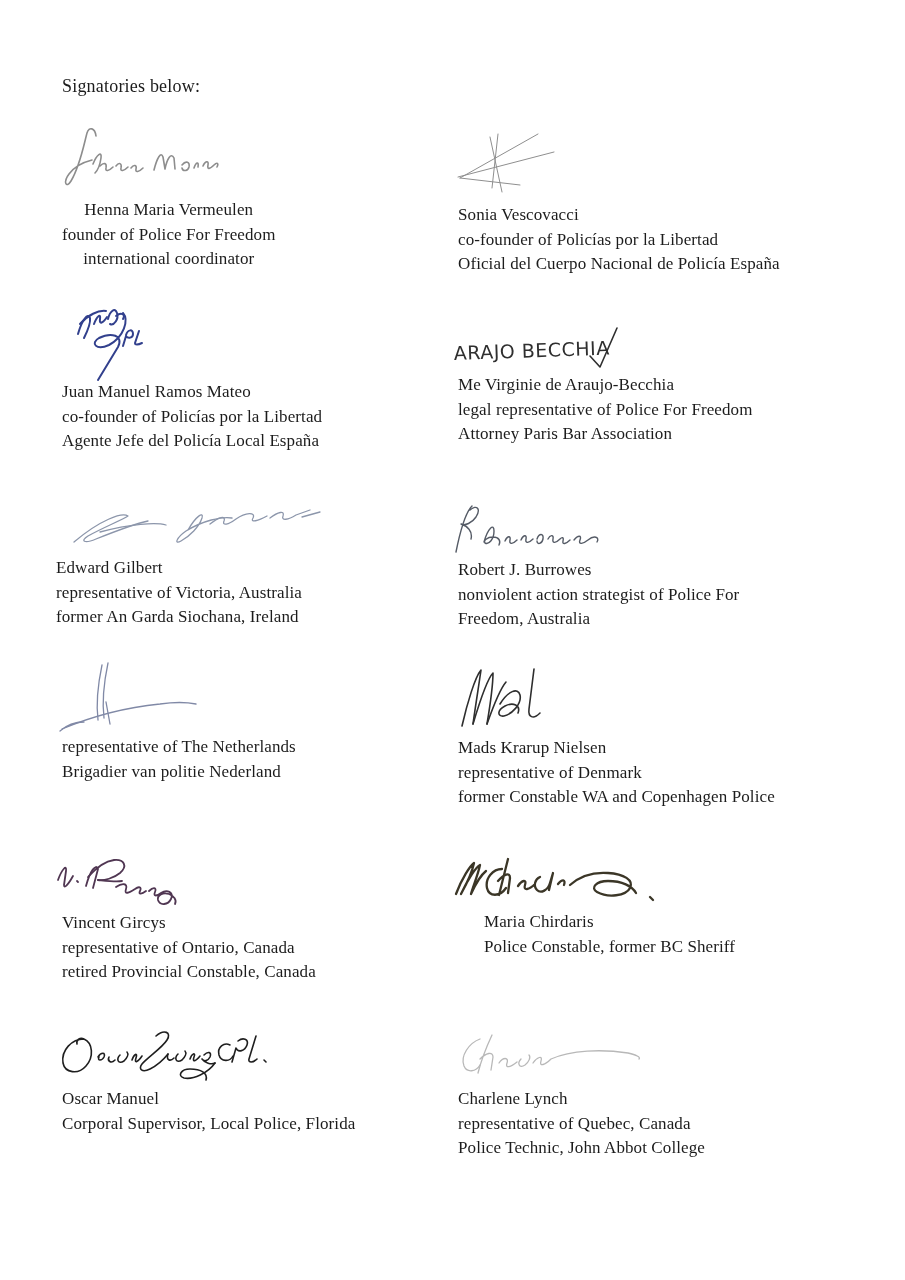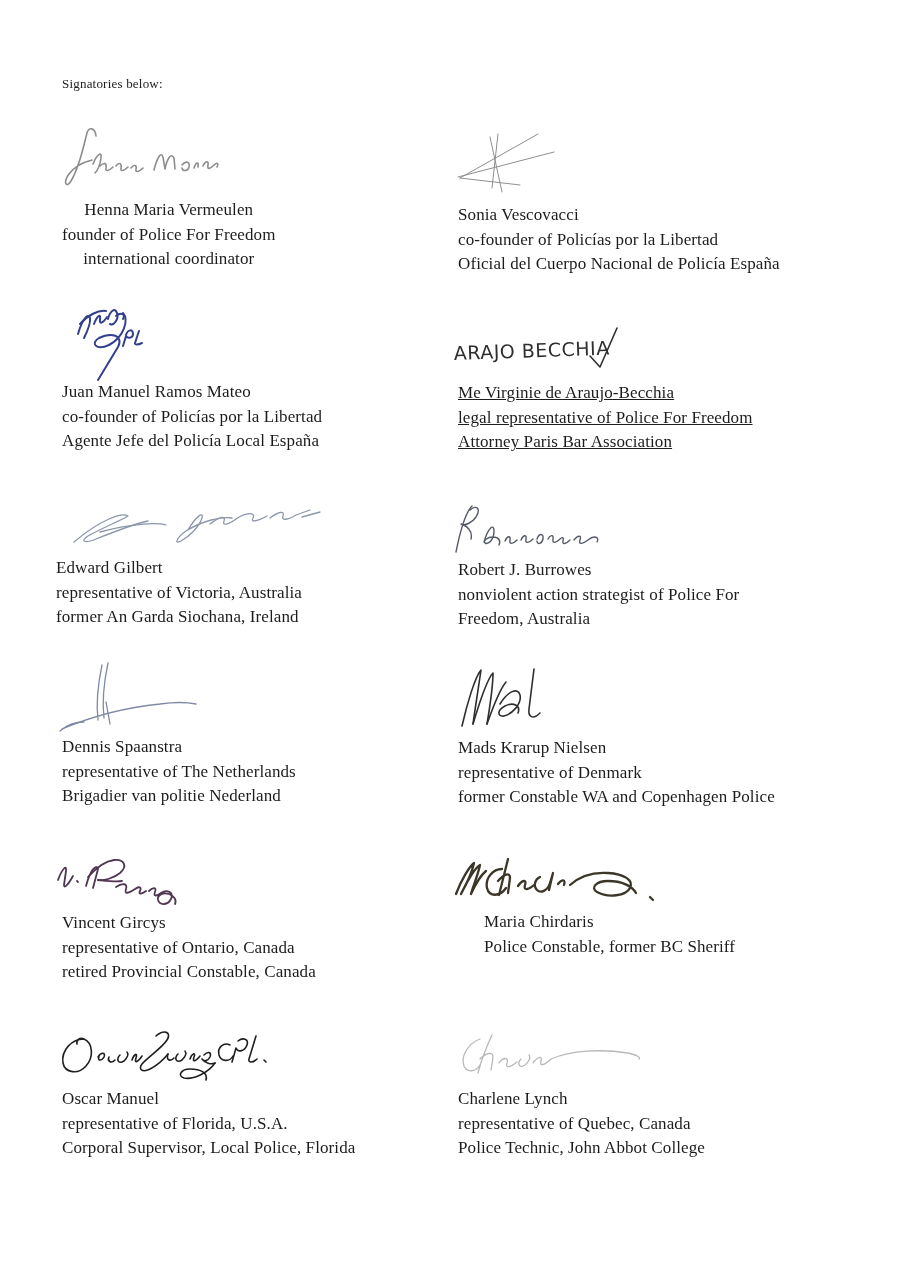--- a/index.html
+++ b/index.html
@@ -6,21 +6,21 @@
   .page {
     position:relative;
     width:905px; height:1280px;
     background:#ffffff;
     font-family:"Liberation Serif", serif;
     color:#1c1c1c;
     overflow:hidden;
   }
   .heading {
     position:absolute; left:62px; top:76px;
-    font-size:13px; font-weight:400; margin:0;
+    font-size:18px; font-weight:400; margin:0;
     letter-spacing:0.2px;
   }
   .sig-block { position:absolute; white-space:nowrap; }
   .sig-line {
     font-size:17px; line-height:24.5px; letter-spacing:0.1px;
   }
   .sig-svg { position:absolute; pointer-events:none; }
 </style>
 </head>
 <body>
@@ -39,40 +39,39 @@
     <div class="sig-line">co-founder of Policías por la Libertad</div>
     <div class="sig-line">Oficial del Cuerpo Nacional de Policía España</div>
   </div>
 
   <div class="sig-block" style="left: 62px; top: 380px;">
     <div class="sig-line">Juan Manuel Ramos Mateo</div>
     <div class="sig-line">co-founder of Policías por la Libertad</div>
     <div class="sig-line">Agente Jefe del Policía Local España</div>
   </div>
 
-  <div class="sig-block" style="left: 458px; top: 381px; text-decoration: underline;">
+  <div class="sig-block" style="left: 458px; top: 373px;">
     <div class="sig-line">Me Virginie de Araujo-Becchia</div>
     <div class="sig-line">legal representative of Police For Freedom</div>
     <div class="sig-line">Attorney Paris Bar Association</div>
   </div>
 
   <div class="sig-block" style="left: 56px; top: 556px;">
     <div class="sig-line">Edward Gilbert</div>
     <div class="sig-line">representative of Victoria, Australia</div>
     <div class="sig-line">former An Garda Siochana, Ireland</div>
   </div>
 
   <div class="sig-block" style="left: 458px; top: 558px;">
     <div class="sig-line">Robert J. Burrowes</div>
     <div class="sig-line">nonviolent action strategist of Police For</div>
     <div class="sig-line">Freedom, Australia</div>
   </div>
 
   <div class="sig-block" style="left: 62px; top: 735px;">
-    <div class="sig-line">Dennis Spaanstra</div>
     <div class="sig-line">representative of The Netherlands</div>
     <div class="sig-line">Brigadier van politie Nederland</div>
   </div>
 
   <div class="sig-block" style="left: 458px; top: 736px;">
     <div class="sig-line">Mads Krarup Nielsen</div>
     <div class="sig-line">representative of Denmark</div>
     <div class="sig-line">former Constable WA and Copenhagen Police</div>
   </div>
 
@@ -82,21 +81,20 @@
     <div class="sig-line">retired Provincial Constable, Canada</div>
   </div>
 
   <div class="sig-block" style="left: 484px; top: 910px;">
     <div class="sig-line">Maria Chirdaris</div>
     <div class="sig-line">Police Constable, former BC Sheriff</div>
   </div>
 
   <div class="sig-block" style="left: 62px; top: 1087px;">
     <div class="sig-line">Oscar Manuel</div>
-    <div class="sig-line">representative of Florida, U.S.A.</div>
     <div class="sig-line">Corporal Supervisor, Local Police, Florida</div>
   </div>
 
   <div class="sig-block" style="left: 458px; top: 1087px;">
     <div class="sig-line">Charlene Lynch</div>
     <div class="sig-line">representative of Quebec, Canada</div>
     <div class="sig-line">Police Technic, John Abbot College</div>
   </div>
 </div>
 <svg class="sig-svg" viewBox="0 0 160 72" preserveAspectRatio="none" style="left: 62px; top: 124px; width: 160px; height: 72px;">

